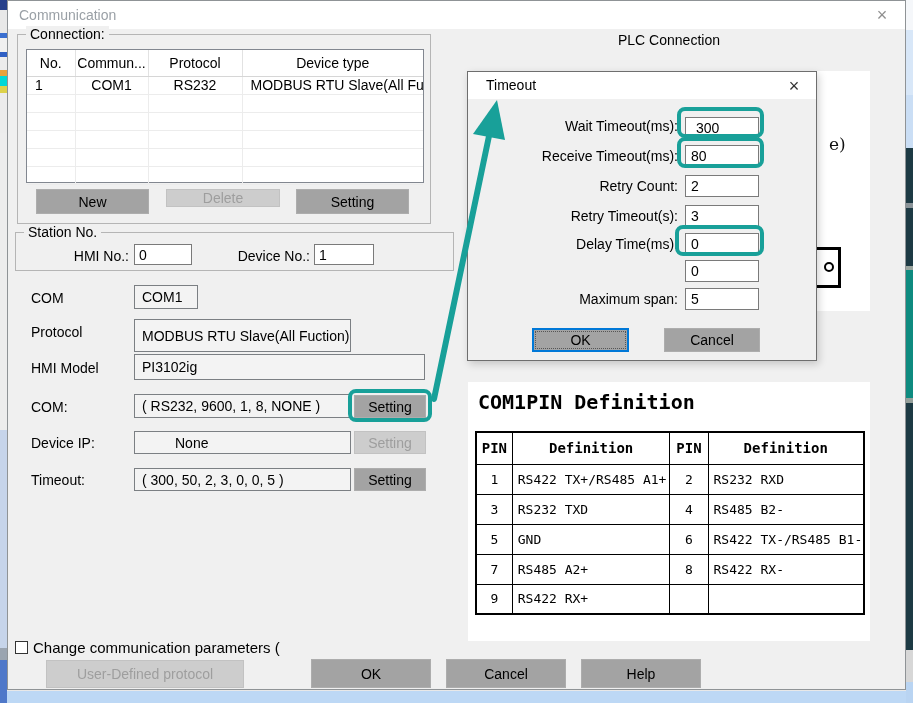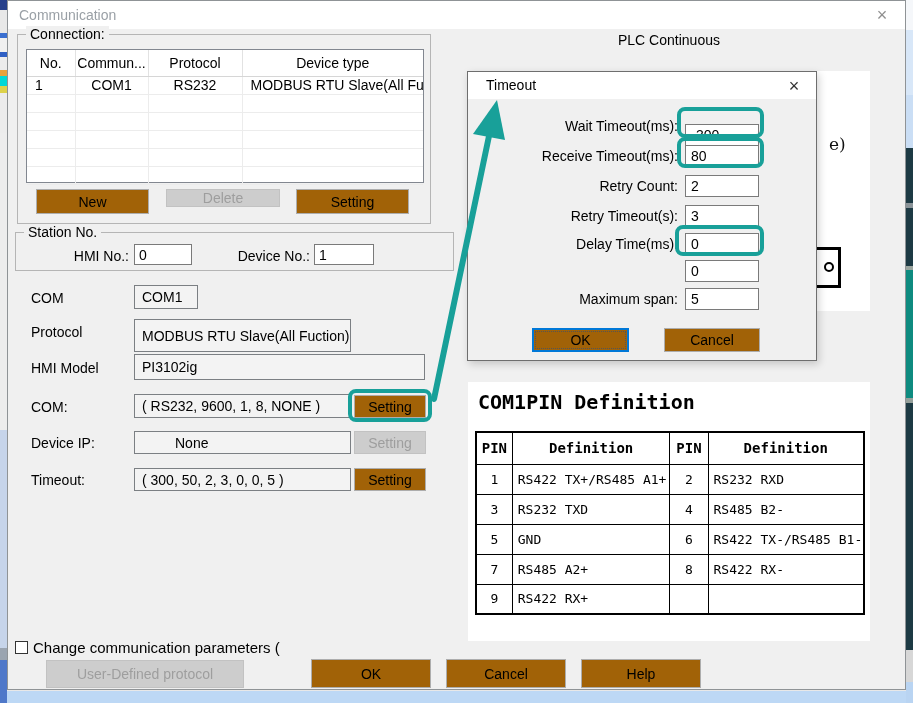--- a/index.html
+++ b/index.html
@@ -27,21 +27,21 @@
 
   
   #conn-table-wrap { position:absolute; left:18px; top:48px; width:398px; height:134px;
     background:#fff; border:1px solid #828790; }
   #conn-table { border-collapse:collapse; table-layout:fixed; width:100%; font-size:14px; }
   #conn-table th { font-weight:normal; height:26px; border-right:1px solid #e2e2e2; border-bottom:1px solid #d6d6d6; text-align:center; }
   #conn-table td { height:18px; border-right:1px solid #ececec; border-bottom:1px solid #ececec; text-align:center; overflow:hidden; white-space:nowrap; }
   #conn-table th:last-child, #conn-table td:last-child { border-right:none; }
   #conn-table td.l { text-align:left; padding-left:8px; }
 
-  .btn { position:absolute; background:#a16207; border:1px solid #adadad; text-align:center; font-size:14px;
+  .btn { position:absolute; background:#a3a3a3; border:1px solid #adadad; text-align:center; font-size:14px;
     display:flex; align-items:center; justify-content:center; cursor:default; }
   .btn.disabled { background:#cdcdcd; border-color:#c2c2c2; color:#9e9e9e; }
 
   .txtinput { position:absolute; background:#ffffff; border:1px solid #7a7a7a; font-size:14px;
     padding:1px 4px; display:flex; align-items:center; }
   .valuebox { position:absolute; background:#f3f3f3; border:1px solid #7b7f83; font-size:14px;
     padding:1px 7px; display:flex; align-items:center; white-space:nowrap; overflow:hidden; }
 
   .fieldlabel { position:absolute; left:23px; font-size:14px; }
 
@@ -127,21 +127,21 @@
 
   <div class="sliver" style="left:7px;top:691px;width:899px;height:12px;background:#bdd8f5;"></div>
 
   <div id="main-window">
 
     <div id="titlebar">
       <div id="title-text">Communication</div>
       <div id="main-close">×</div>
     </div>
 
-    <div class="abs" style="left:610px;top:31px;font-size:14px;">PLC Continuous</div>
+    <div class="abs" style="left:610px;top:31px;font-size:14px;">PLC Connection</div>
 
     <div class="groupbox" style="left:9px;top:33px;width:414px;height:190px;">
       <span class="gb-label">Connection:</span>
     </div>
 
     <div id="conn-table-wrap">
       <table id="conn-table">
         <colgroup>
             <col style="width:48px">
             <col style="width:73px">
@@ -290,21 +290,21 @@
     <div class="btn" style="left:438px;top:658px;width:120px;height:29px;">Cancel</div>
     <div class="btn" style="left:573px;top:658px;width:120px;height:29px;">Help</div>
 
     <div id="timeout-dialog">
       <div id="timeout-titlebar">
         <div id="timeout-title">Timeout</div>
         <div id="timeout-close">×</div>
       </div>
 
       <div class="to-label" style="top:46px;">Wait Timeout(ms):</div>
-      <div class="to-input" style="top:52px;padding-left:10px;">300</div>
+      <div class="to-input" style="top:45px;padding-left:10px;">300</div>
 
       <div class="to-label" style="top:76px;">Receive Timeout(ms):</div>
       <div class="to-input" style="top:73px;">80</div>
 
       <div class="to-label" style="top:106px;">Retry Count:</div>
       <div class="to-input" style="top:103px;">2</div>
 
       <div class="to-label" style="top:136px;">Retry Timeout(s):</div>
       <div class="to-input" style="top:133px;">3</div>
 

